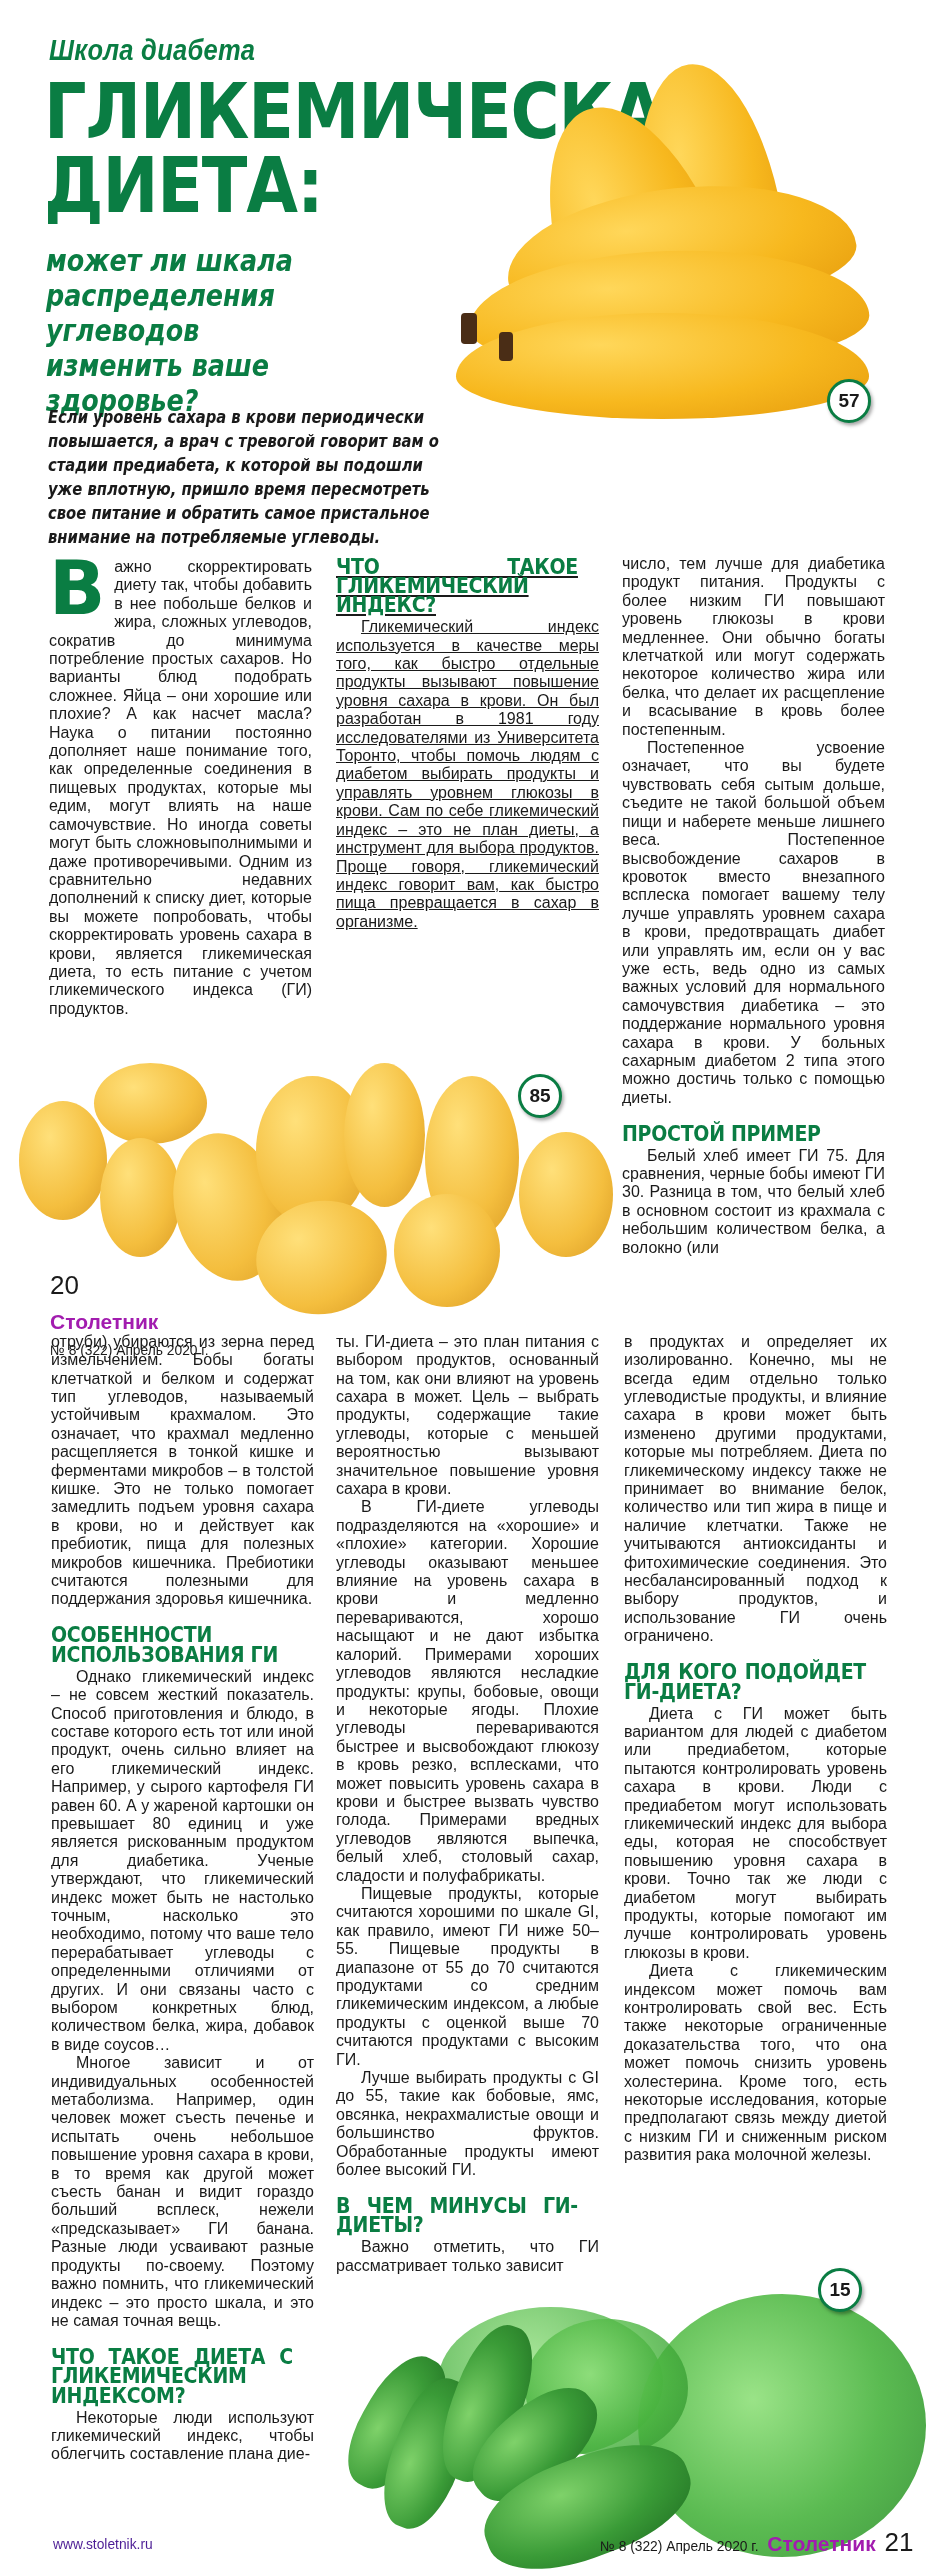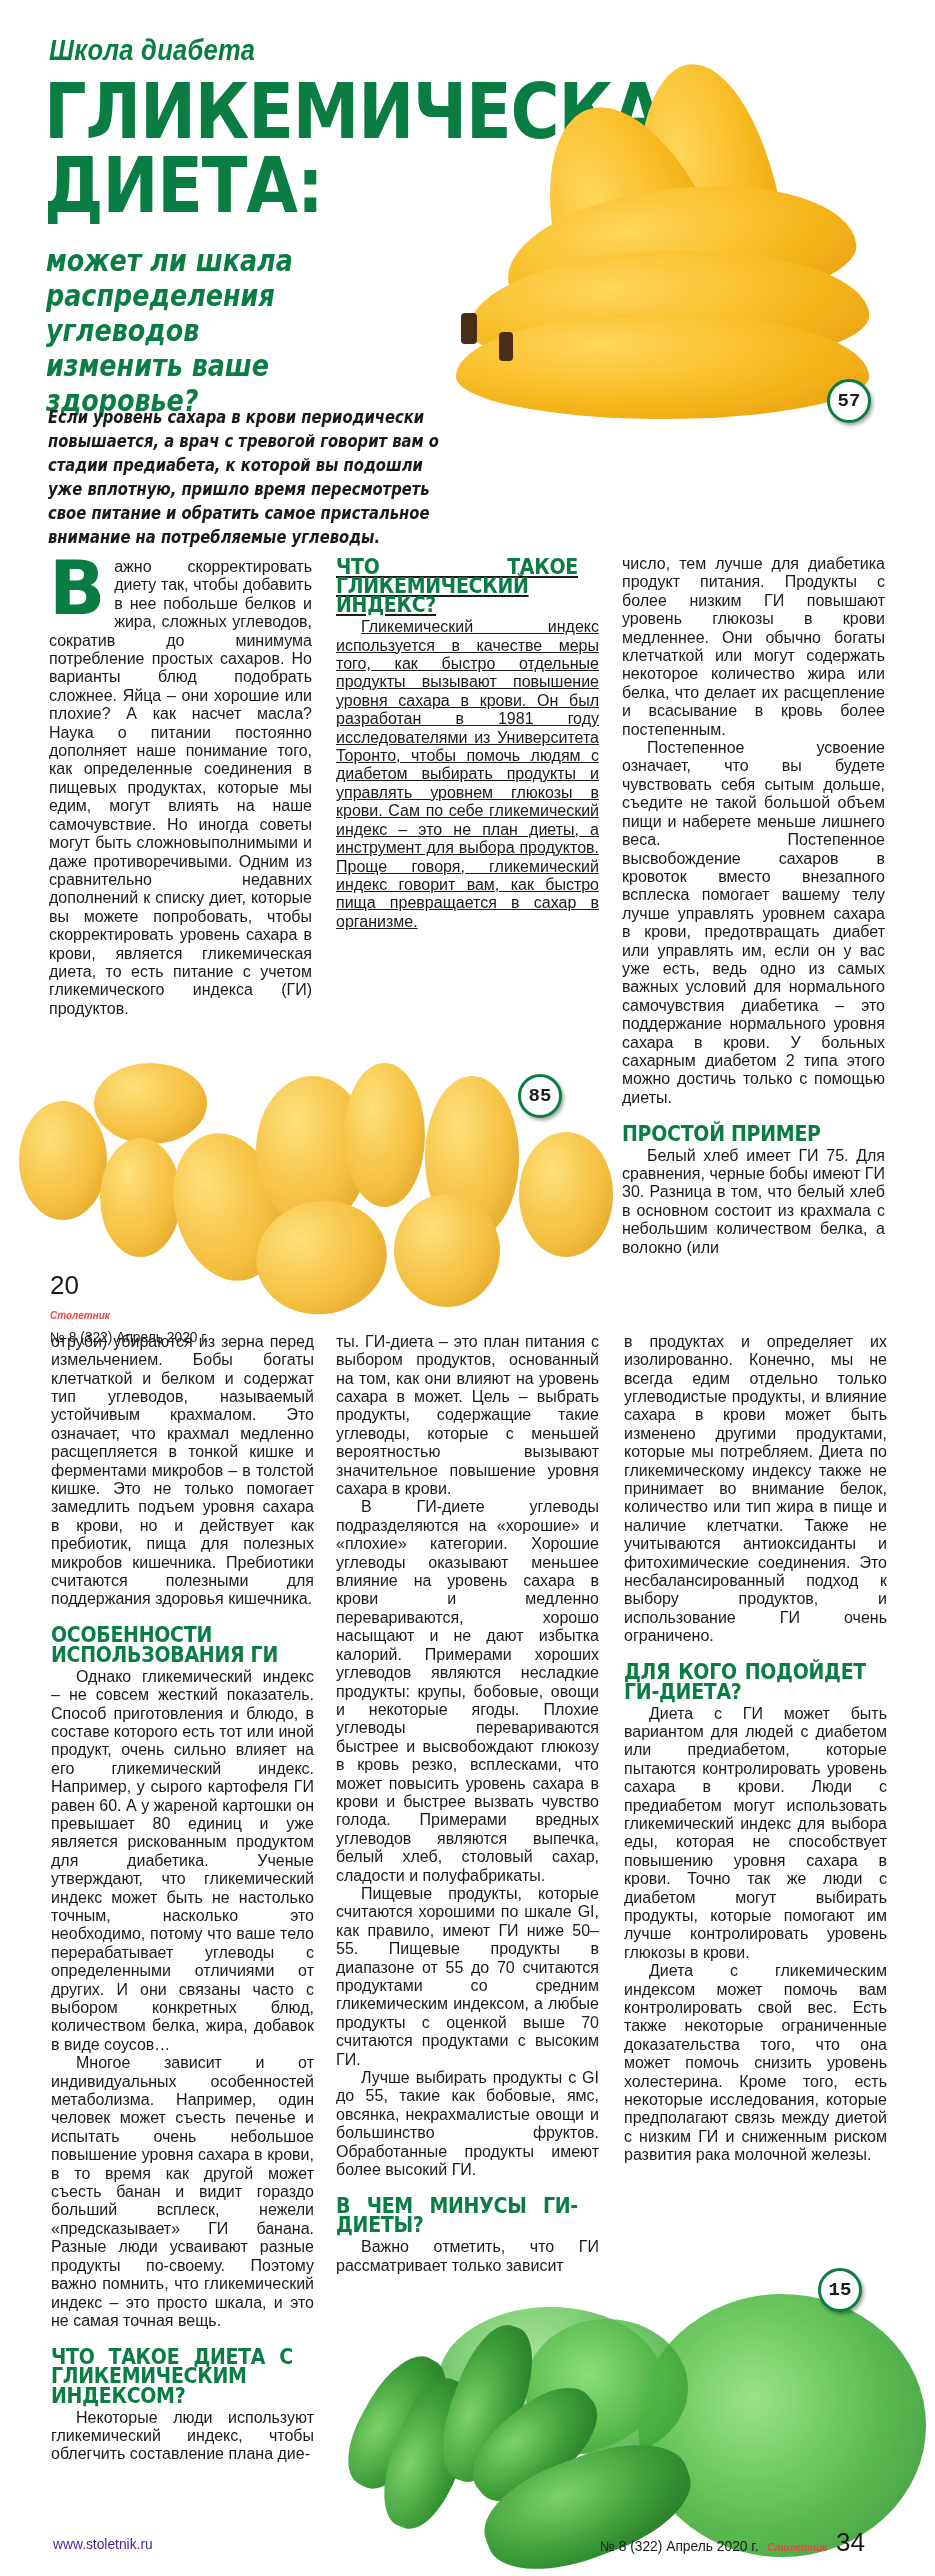--- a/index.html
+++ b/index.html
@@ -15,25 +15,25 @@
   .lead { position: absolute; left: 48px; top: 405px; width: 494px; font-family: "DejaVu Sans", sans-serif; font-style: italic; font-weight: bold; color: #1a1a1a; font-size: 18px; line-height: 24px; transform: scaleX(0.82); transform-origin: left; }
 
   .col { position: absolute; font-size: 16px; line-height: 18.4px; text-align: justify; hyphens: manual; }
   .col p { text-indent: 25px; }
   .col p.noindent { text-indent: 0; }
   .col h2 { font-family: "DejaVu Sans", sans-serif; font-weight: bold; color: #0a7d43; font-size: 20.6px; line-height: 19.4px; letter-spacing: -0.3px; margin: 2.5px 0 2.5px 0; text-transform: uppercase; transform: scaleX(0.92); transform-origin: left; }
   .col h2.spaced { margin-top: 17.5px; }
 
   .dropcap { float: left; font-family: "DejaVu Sans", sans-serif; font-weight: bold; color: #0a7d43; font-size: 74px; line-height: 54px; margin: 2.5px 8.8px 0 0; height: 56px; }
 
-  .badge { position: absolute; width: 44px; height: 44px; border-radius: 50%; background: #fff; border: 3.8px solid #0a7d43; box-shadow: 1.9px 2.5px 3.8px rgba(0,0,0,0.35); display: flex; align-items: center; justify-content: center; font-family: Liberation Mono, monospace; font-weight: bold; font-size: 19px; color: #1a1a1a; }
+  .badge { position: absolute; width: 44px; height: 44px; border-radius: 50%; background: #fff; border: 3.8px solid #0a7d43; box-shadow: 1.9px 2.5px 3.8px rgba(0,0,0,0.35); display: flex; align-items: center; justify-content: center; font-family: Liberation Sans, sans-serif; font-weight: bold; font-size: 19px; color: #1a1a1a; }
 
   .footer { position: absolute; font-family: "Liberation Sans", sans-serif; font-size: 13.8px; color: #1a1a1a; display: flex; align-items: baseline; gap: 8.8px; }
   .footer .pnum { font-size: 26px; }
-  .footer .brand { color: #ef4444; font-weight: bold; font-style: italic; font-size: 10px; }
+  .footer .brand { color: #a21caf; font-weight: bold; font-size: 21px; }
   .url { position: absolute; font-size: 13.8px; color: #4c1d95; }
 
   .byline { text-align: right; font-style: italic; font-weight: bold; font-size: 16.3px; line-height: 19.4px; margin-top: 3.8px; }
 
   
   .illus { position: absolute; }
   .banana { position: absolute; border-radius: 50% 50% 50% 50% / 60% 60% 40% 40%; background: radial-gradient(ellipse at 35% 30%, #ffd75a 0%, #f7b81e 55%, #e59a0c 100%); }
   .potato { position: absolute; border-radius: 50%; background: radial-gradient(ellipse at 35% 30%, #ffe07a 0%, #f4be3e 60%, #d99a23 100%); }
   .cucumber { position: absolute; border-radius: 45%; background: radial-gradient(ellipse at 40% 30%, #7fd26a 0%, #3a9b37 55%, #1f6e22 100%); }
   .herb { position: absolute; border-radius: 50%; background: radial-gradient(circle at 40% 40%, #8fe07a 0%, #48b33e 55%, #2a8a2a 100%); opacity: 0.9; }
@@ -139,16 +139,16 @@
     <div class="cucumber" style="left:138px; top:113px; width:144px; height:75px; transform: rotate(-40deg);"></div>
     <div class="cucumber" style="left:156px; top:163px; width:213px; height:100px; transform: rotate(-20deg);"></div>
   </div>
   <div class="badge" style="left:818px; top:949px;">15</div>
 
   <div class="url" style="left:53px; top:1218px;">www.stoletnik.ru</div>
 
   <div class="footer" style="left:600px; top:1208px;">
     <span>№ 8 (322) Апрель 2020 г.</span>
     <span class="brand">Столетник</span>
-    <span class="pnum">34</span>
+    <span class="pnum">21</span>
   </div>
 </div>
 
 
 </body></html>

